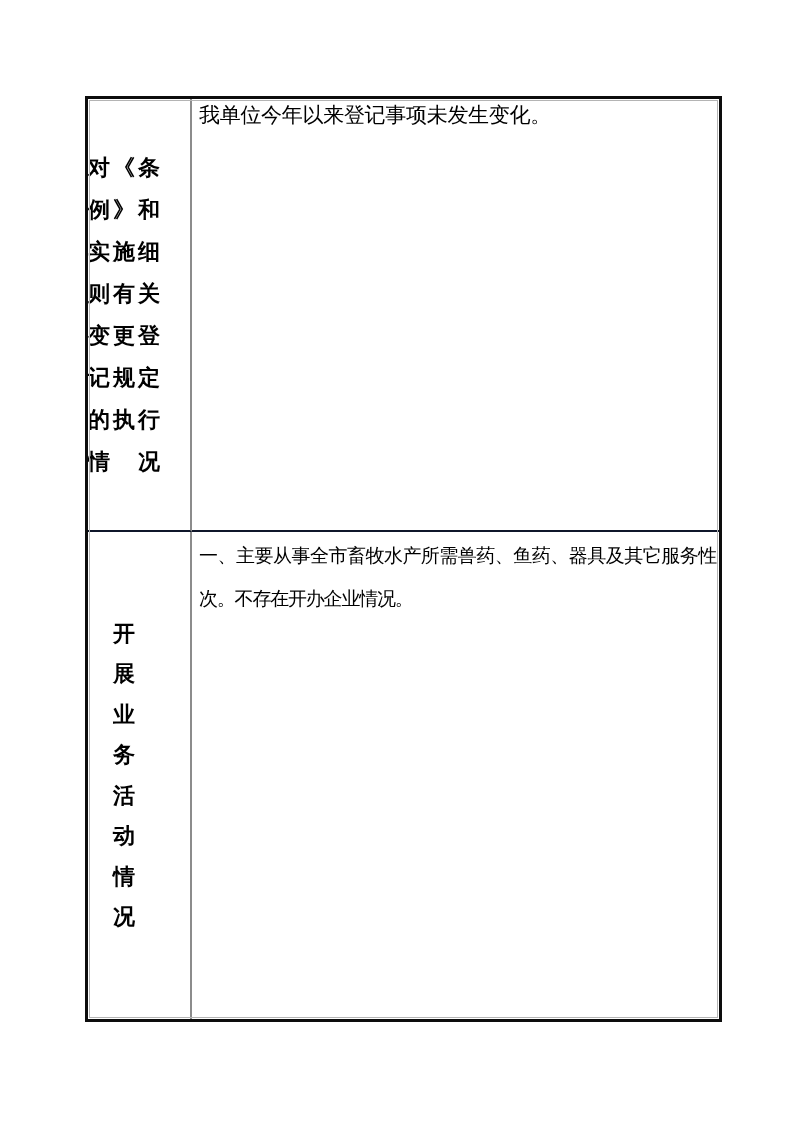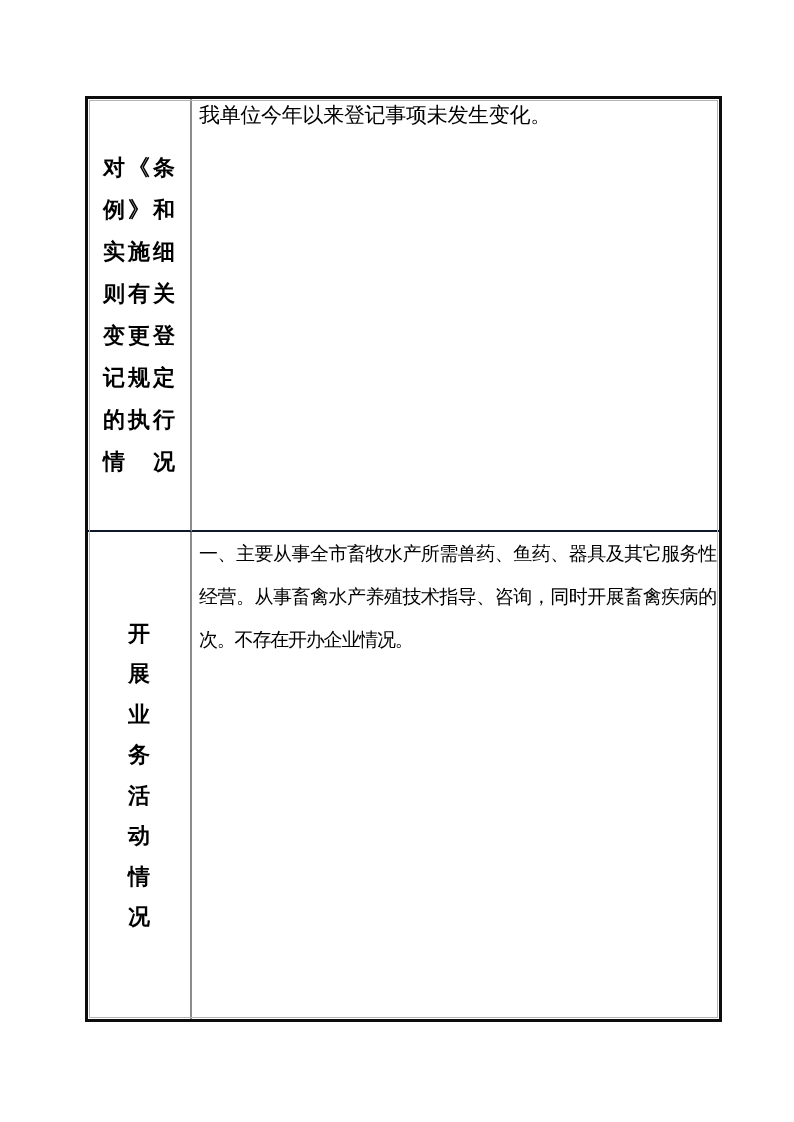--- a/index.html
+++ b/index.html
@@ -37,21 +37,21 @@
     pointer-events: none;
   }
   .cell {
     box-sizing: border-box;
     overflow: hidden;
   }
   .hdr {
     border-right: 2px solid #8c8c8c;
     display: flex;
     flex-direction: column;
-    align-items: center;
+    align-items: flex-start;
     justify-content: center;
   }
   .row1 {
     border-bottom: 2px solid #0f172a;
   }
   
   .hdr1-block .hline1 {
     width: 72px;
     font-size: 22px;
     font-weight: bold;
@@ -81,21 +81,20 @@
   .body2 {
     padding: 2px 3px 0 7px;
   }
   .body2 .bline2 {
     font-size: 19px;
     line-height: 43.2px;
     letter-spacing: -1.2px;
     text-align: justify;
     text-align-last: justify;
     white-space: pre;
-    font-family: Liberation Mono, monospace;
   }
   .body2 .bline2:last-child {
     text-align-last: left;
   }
 </style>
 </head>
 <body>
 
 <div class="page">
   <div class="doc-table">
@@ -125,18 +124,17 @@
           <div class="hline2">务</div>
           <div class="hline2">活</div>
           <div class="hline2">动</div>
           <div class="hline2">情</div>
           <div class="hline2">况</div>
         </div>
     </div>
 
     <div class="cell body2">
         <div class="bline2">一、主要从事全市畜牧水产所需兽药、鱼药、器具及其它服务性</div>
-        <div class="bline2">经营。从事畜禽水产养殖技术指导、咨询，同时开展畜禽疾病的</div>
         <div class="bline2">次。不存在开办企业情况。</div>
       </div>
 
   </div>
 </div>
 
 </body></html>

